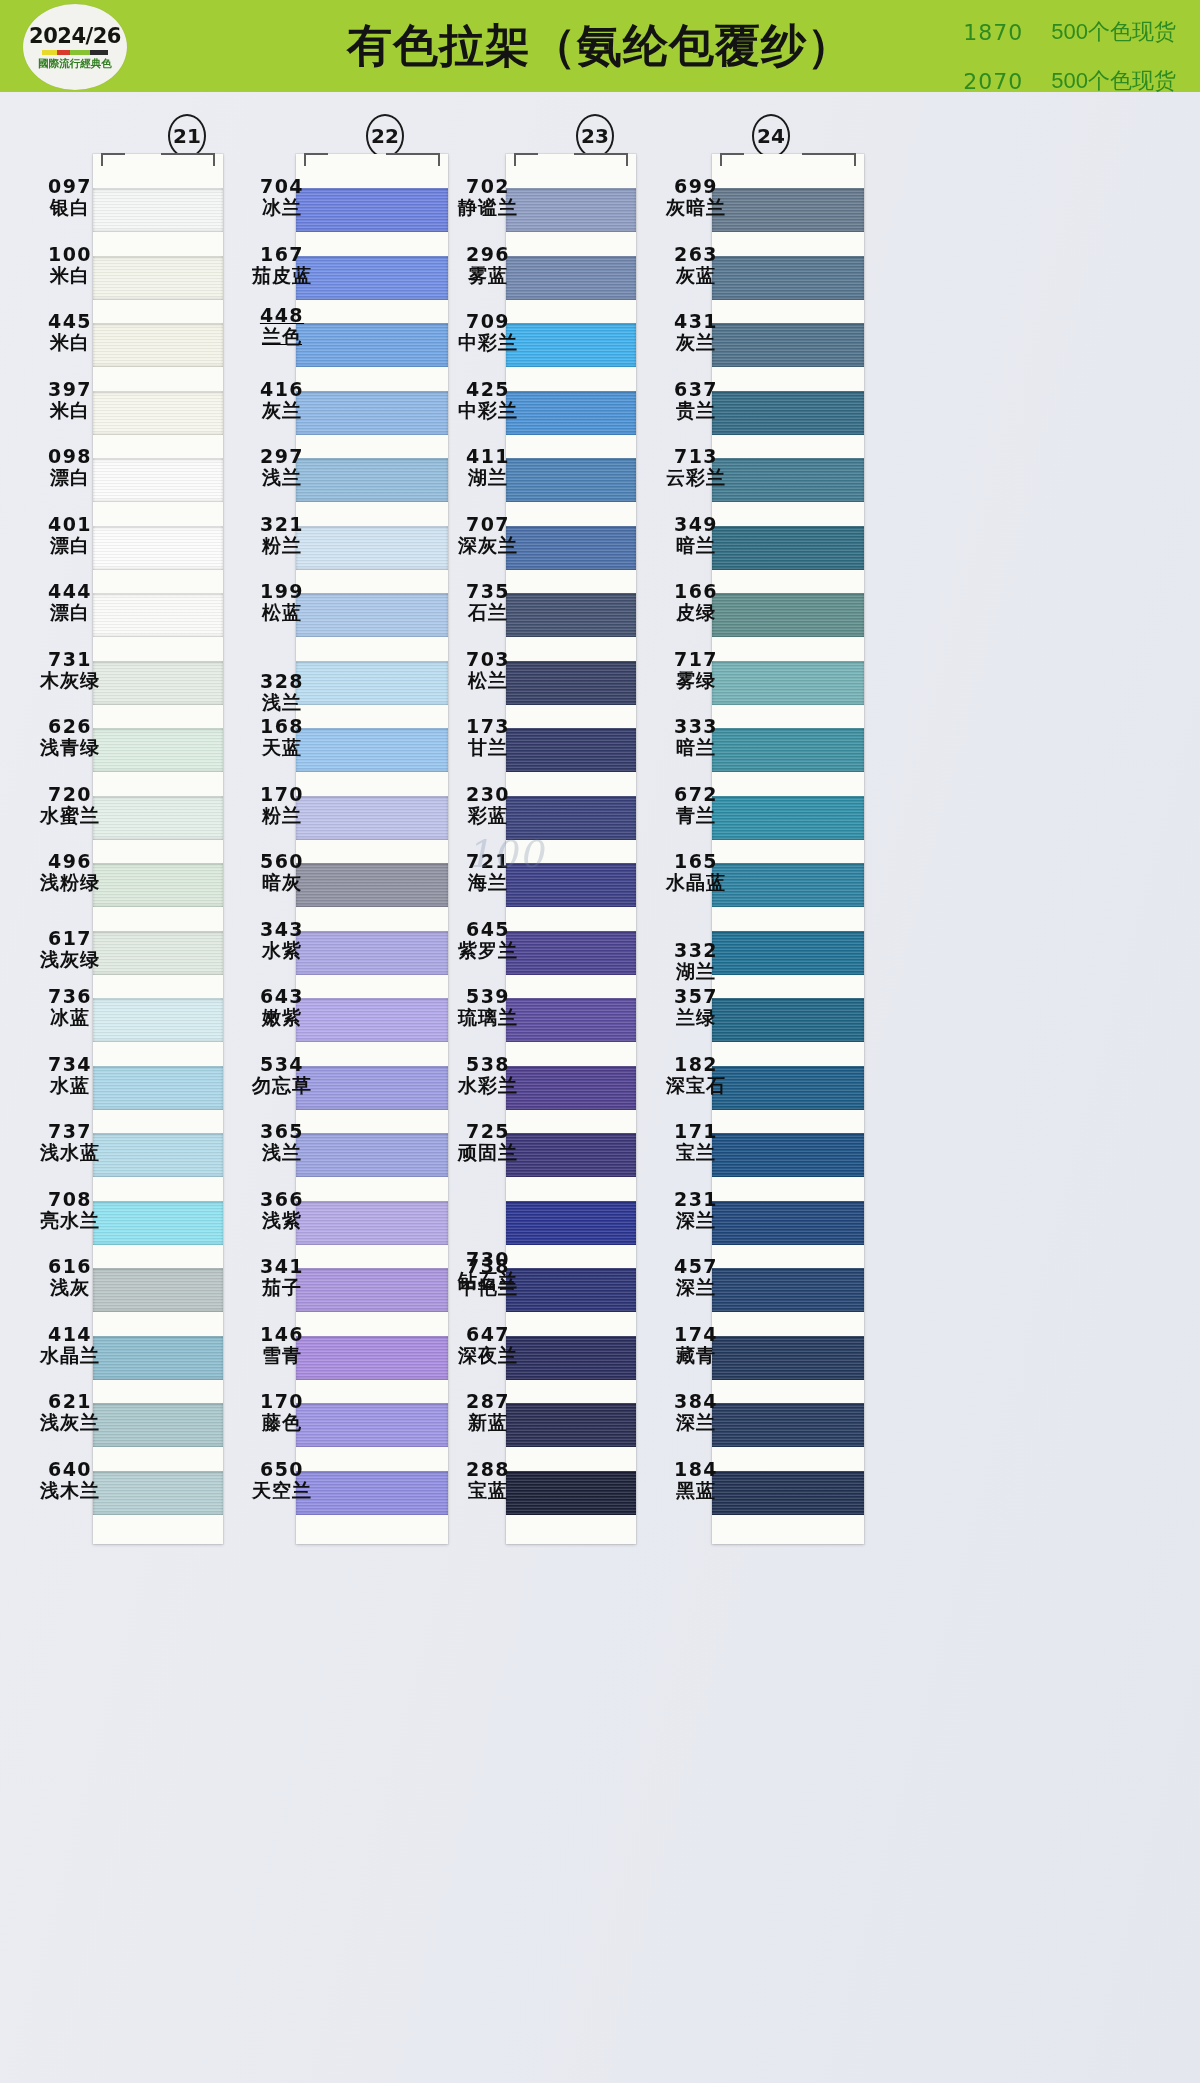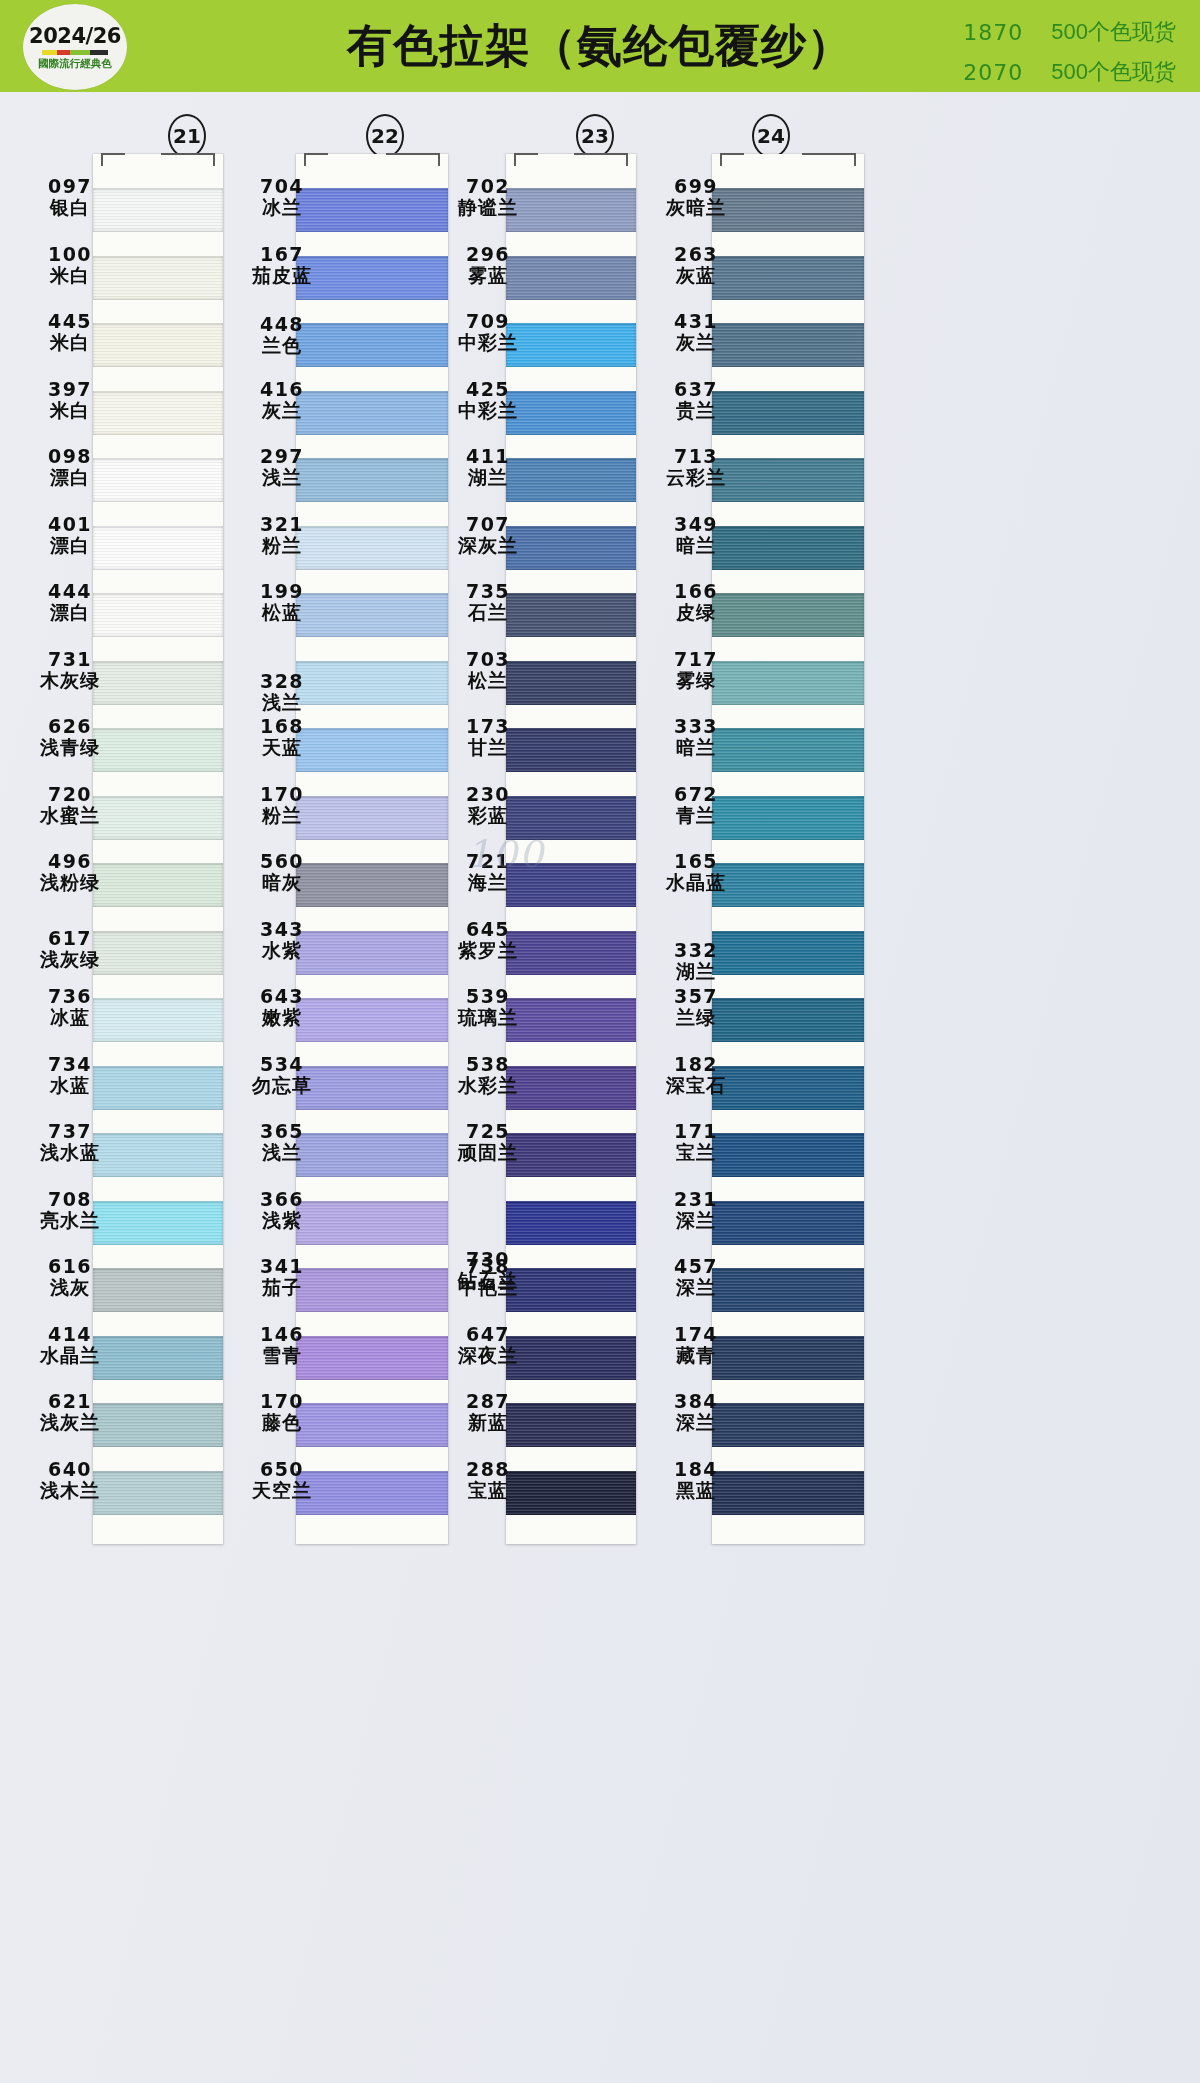--- a/index.html
+++ b/index.html
@@ -40,21 +40,21 @@
     font-size:10.5px;font-weight:bold;color:#2f7d1f;letter-spacing:0px;line-height:1;
   }
   #header-title{
     position:absolute;left:0;top:0;width:1200px;height:92px;
     display:flex;align-items:center;justify-content:center;
     font-size:45px;font-weight:bold;color:#131313;letter-spacing:1px;
     z-index:2;pointer-events:none;
   }
   #header-stock{
     position:absolute;right:24px;top:17px;z-index:3;
-    display:flex;flex-direction:column;gap:10px;
+    display:flex;flex-direction:column;gap:19px;
   }
   .stock-row{display:flex;align-items:center;gap:26px;}
   .stock-code{
     font-size:22px;color:#2e8b21;font-weight:normal;
     font-family:"DejaVu Sans",sans-serif;letter-spacing:1px;min-width:62px;
   }
   .stock-text{font-size:22px;color:#2e8b21;letter-spacing:0px;}
 
   
   #board{
@@ -278,21 +278,21 @@
       </div>
       <div class="labels" style="left: 232px; width: 100px;">
         <div class="lbl" style="top: 84px;">
           <span class="code">704</span>
           <span class="name">冰兰</span>
         </div>
         <div class="lbl" style="top: 151.5px;">
           <span class="code">167</span>
           <span class="name">茄皮蓝</span>
         </div>
-        <div class="lbl" style="top: 222px;">
+        <div class="lbl" style="top: 213px; text-decoration: underline;">
           <span class="code">448</span>
           <span class="name">兰色</span>
         </div>
         <div class="lbl" style="top: 286.5px;">
           <span class="code">416</span>
           <span class="name">灰兰</span>
         </div>
         <div class="lbl" style="top: 354px;">
           <span class="code">297</span>
           <span class="name">浅兰</span>

